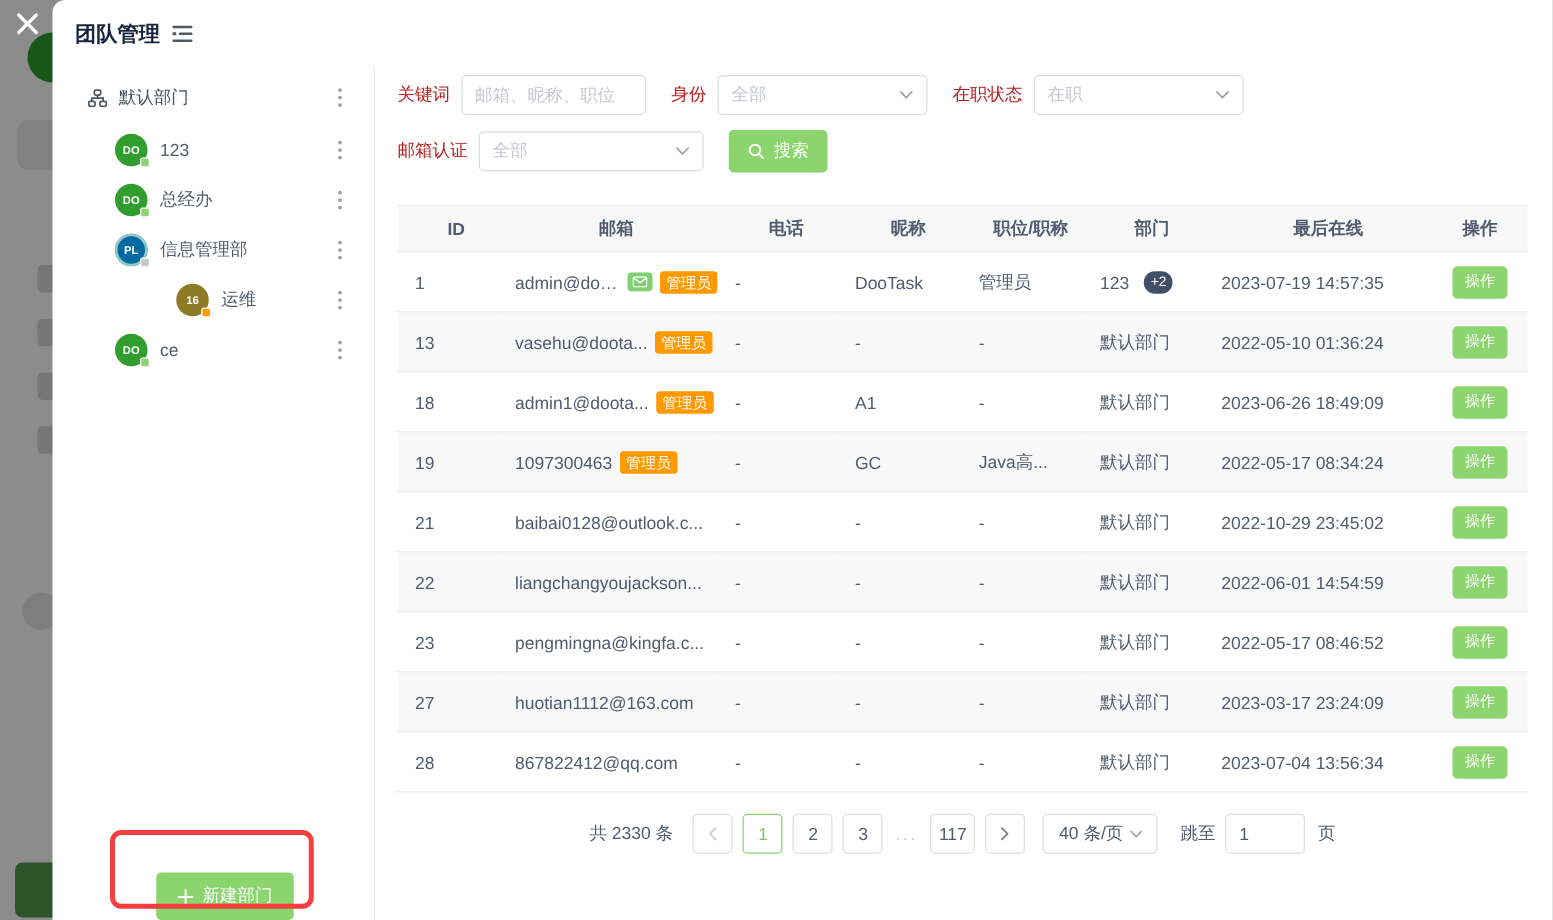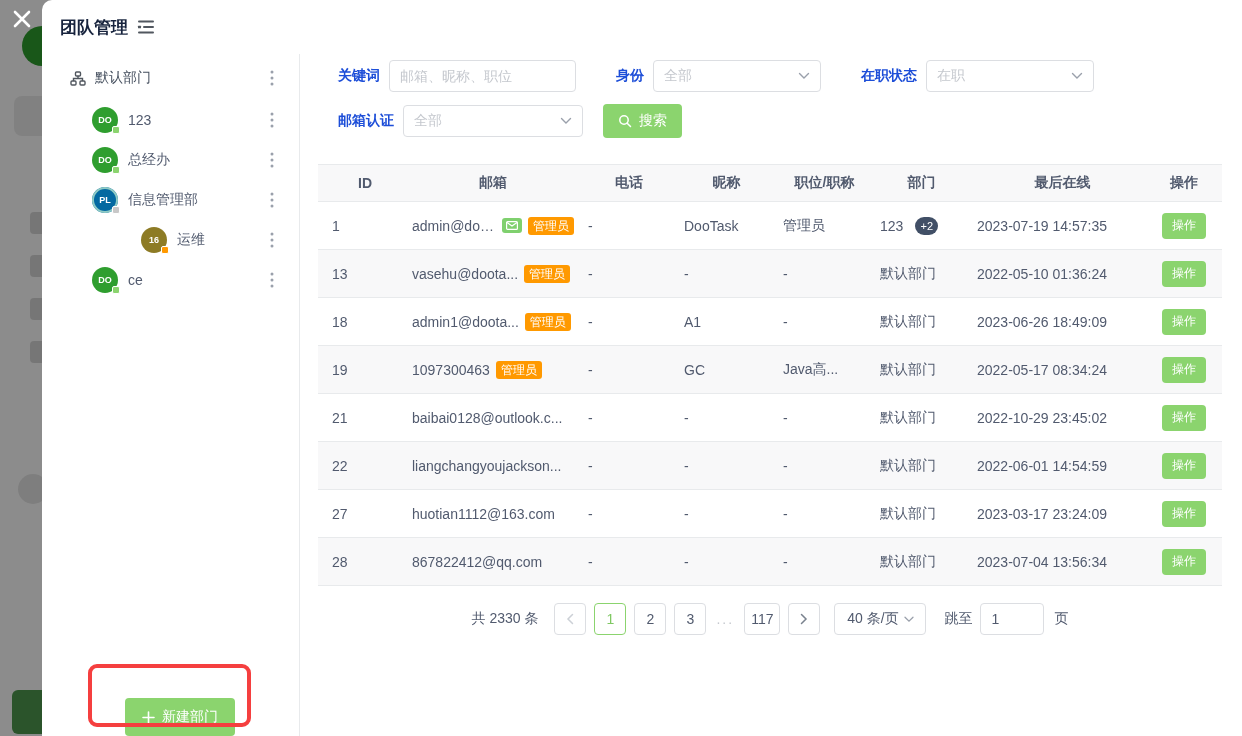--- a/index.html
+++ b/index.html
@@ -46,30 +46,30 @@
 
   .annotation-rect { position:absolute; left:88px; top:664px; width:163px; height:63px;
     border:4px solid #f53f3f; border-radius:9px; z-index:35; pointer-events:none; }
 
   
   .main { flex:1; padding:0 20px 0 18px; }
 
   .filter-row { display:flex; align-items:center; }
   .filter-row.r1 { margin-top:6px; }
   .filter-row.r2 { margin-top:12px; }
-  .f-label { font-size:14px; font-weight:700; color:#1d4ed8; margin-right:9px; white-space:nowrap;margin-left:20px; }
+  .f-label { font-size:14px; font-weight:400; color:#b91c1c; margin-right:9px; white-space:nowrap; }
   .f-group { display:flex; align-items:center; }
   .f-group + .f-group { margin-left:20px; }
   .text-input { height:32px; border:1px solid #dcdee2; border-radius:4px; padding:0 10px;
     font-size:14px; color:#515a6e; outline:none; font-family:inherit; }
   .text-input::placeholder { color:#c5c8ce; }
   .select-box { height:32px; border:1px solid #dcdee2; border-radius:4px; background:#fff;
     display:flex; align-items:center; padding:0 10px; cursor:pointer; }
   .select-value { font-size:14px; color:#c5c8ce; flex:1; text-align:left; }
-  .w172 { width:187px; } .w168 { width:168px; } .w180 { width:180px; }
+  .w172 { width:148px; } .w168 { width:168px; } .w180 { width:180px; }
 
   .search-btn { margin-left:20px; height:34px; padding:0 15px; background:#8bd46e; border:none;
     border-radius:4px; color:#fff; font-size:14px; display:flex; align-items:center; gap:7px;
     cursor:pointer; }
 
   
   table { width:100%; margin-top:26px; border-collapse:collapse; table-layout:fixed;
     font-size:14px; color:#515a6e; }
   thead th { height:37px; background:#f8f8f9; font-weight:700; text-align:center;
     padding-left:14px; border-top:1px solid #e8eaec; border-bottom:1px solid #e8eaec;
@@ -443,20 +443,36 @@
             <td>-</td>
             <td>-</td>
             <td>-</td>
             <td>默认部门</td>
             <td>2022-06-01 14:54:59</td>
             <td class="col-action">
               <button class="action-btn">操作</button>
             </td>
           </tr>
           <tr>
+            <td>23</td>
+            <td>
+                <span class="cell">
+                  <span class="email-text">pengmingna@kingfa.c...</span>
+                </span>
+              </td>
+            <td>-</td>
+            <td>-</td>
+            <td>-</td>
+            <td>默认部门</td>
+            <td>2022-05-17 08:46:52</td>
+            <td class="col-action">
+              <button class="action-btn">操作</button>
+            </td>
+          </tr>
+          <tr>
             <td>27</td>
             <td>
                 <span class="cell">
                   <span class="email-text">huotian1112@163.com</span>
                 </span>
               </td>
             <td>-</td>
             <td>-</td>
             <td>-</td>
             <td>默认部门</td>

